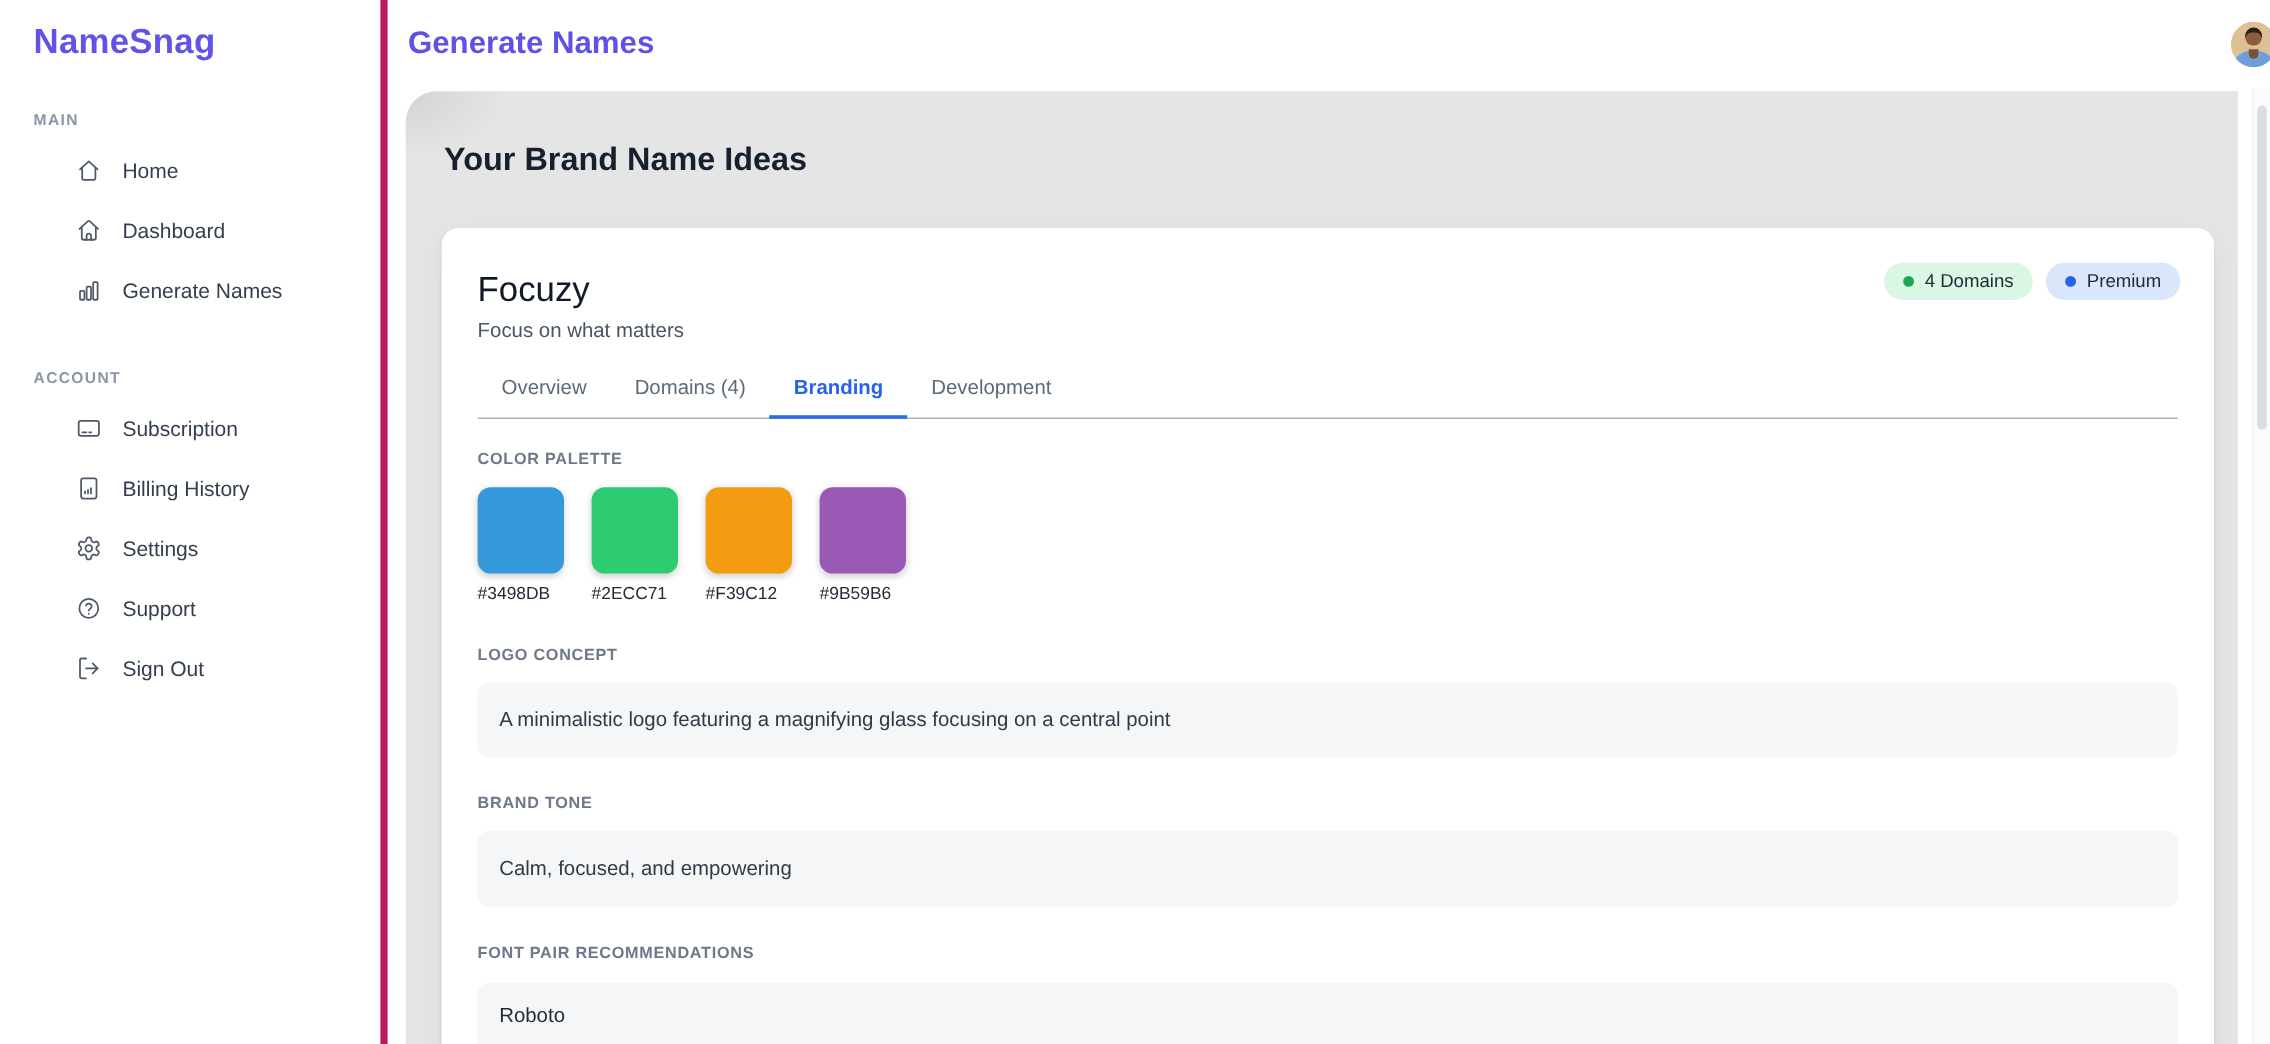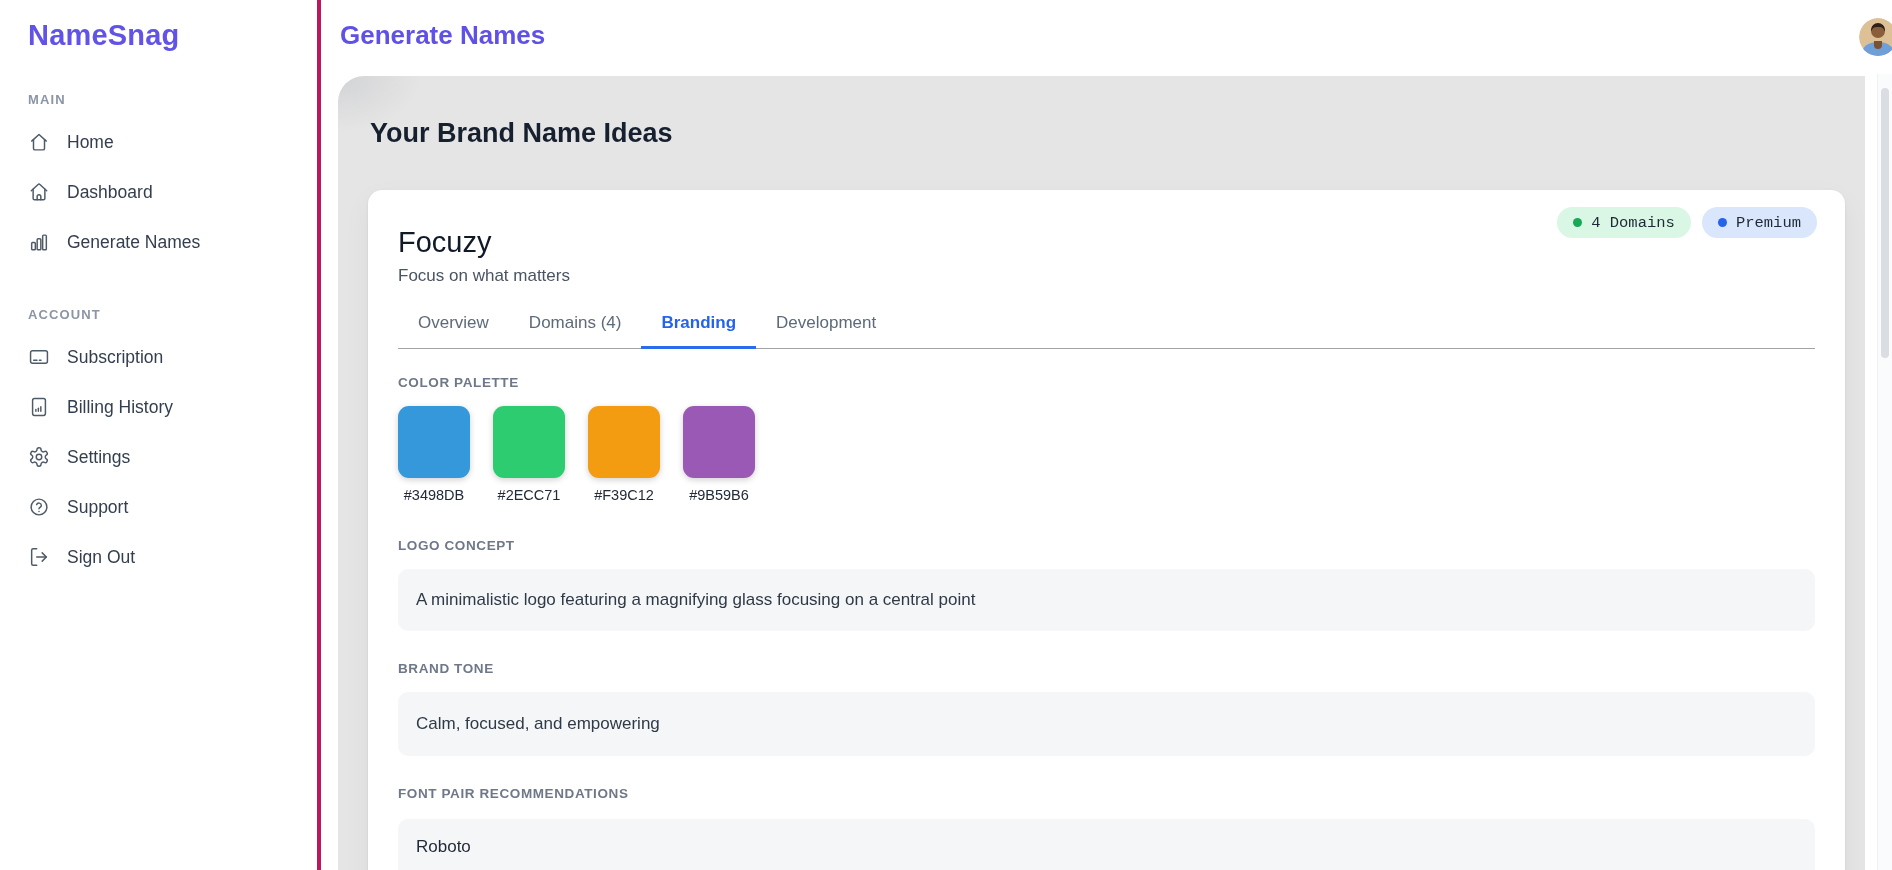--- a/index.html
+++ b/index.html
@@ -1,26 +1,26 @@
 <!DOCTYPE html>
 <html><head>
 <meta charset="utf-8">
 <style>
   html,body{margin:0;padding:0;background:#ffffff;}
   .app{position:relative;width:1892px;height:870px;overflow:hidden;background:#ffffff;
        font-family:"Liberation Sans",sans-serif;color:#333e4e;}
 
   
   .sidebar{position:absolute;left:0;top:0;bottom:0;width:317px;background:#ffffff;
-           border-right:4px solid #be185d;z-index:3;}
+           border-right:6px solid #be185d;z-index:3;}
   .logo{padding:19px 28px 0 28px;font-size:29px;font-weight:700;color:#6153e8;letter-spacing:.2px;}
   .nav-section-label{margin:40px 28px 0 28px;font-size:13px;font-weight:700;color:#8b95a5;
                      letter-spacing:1.1px;}
   .nav-list{margin-top:10px;}
-  .nav-item{height:50px;display:flex;align-items:center;gap:17px;padding:0 28px;cursor:pointer;}
+  .nav-item{height:50px;display:flex;align-items:center;gap:17px;padding:0 28px;cursor:pointer;margin-left:35px;}
   .nav-icon{width:22px;height:22px;flex:0 0 22px;color:#4f5a68;display:flex;}
   .nav-icon svg{width:22px;height:22px;fill:none;stroke:currentColor;stroke-width:1.6;
                 stroke-linecap:round;stroke-linejoin:round;}
   .nav-label{font-size:17.5px;font-weight:500;color:#333e4e;}
 
   
   .topbar{position:absolute;left:318px;right:0;top:0;height:74px;background:#ffffff;overflow:hidden;z-index:2;}
   .topbar h1{margin:0;position:absolute;left:22px;top:20px;font-size:26px;font-weight:700;color:#5f51e8;}
   .avatar{position:absolute;right:-5px;top:18px;width:38px;height:38px;border-radius:50%;
           overflow:hidden;cursor:pointer;}
@@ -31,38 +31,38 @@
          border-top-left-radius:26px;overflow:hidden;z-index:1;}
   .panel::before{content:"";position:absolute;left:0;top:0;width:140px;height:90px;
          background:radial-gradient(120px 80px at 0 0, rgba(40,50,70,.10), rgba(40,50,70,0) 70%);
          pointer-events:none;}
   .page-title{position:absolute;left:32px;top:42px;margin:0;font-size:27px;font-weight:700;color:#16202e;}
 
   
   .card{position:absolute;left:30px;right:20px;top:114px;height:800px;background:#ffffff;
         border-radius:14px;box-shadow:0 1px 3px rgba(20,30,50,.07),0 10px 28px rgba(20,30,50,.05);
         padding:36px 30px 0 30px;box-sizing:border-box;}
-  .badge-row{position:absolute;top:17px;right:28px;display:flex;gap:11px;font-family:Liberation Mono, monospace;}
+  .badge-row{position:absolute;top:29px;right:28px;display:flex;gap:11px;}
   .pill{display:flex;align-items:center;gap:9px;height:31px;padding:0 16px;border-radius:16px;
         font-size:15.5px;font-weight:500;}
   .pill .dot{width:9px;height:9px;border-radius:50%;}
   .brand-name{margin:0;font-size:29px;font-weight:400;color:#111827;line-height:1.15;}
   .tagline{margin:7px 0 0 0;font-size:17px;color:#4a5462;}
 
   .tabs{margin-top:15px;display:flex;border-bottom:1px solid #a3a3a3;}
   .tab{padding:12px 20px 13px 20px;font-size:17px;color:#5d6a7a;font-weight:500;cursor:pointer;
        border-bottom:3px solid transparent;margin-bottom:-1px;}
   .tab.active{color:#2563eb;font-weight:700;border-bottom-color:#2b6cea;}
 
   .section-label{margin:26px 0 0 0;font-size:13.5px;font-weight:700;color:#6e7888;letter-spacing:.6px;}
   .section-label.mt-lg{margin-top:35px;}
   .section-label.mt-md{margin-top:30px;}
 
   .swatch-row{margin-top:16px;display:flex;gap:23px;}
-  .swatch-cell{width:72px;text-align:center;}
+  .swatch-cell{width:72px;}
   .swatch{width:72px;height:72px;border-radius:11px;box-shadow:0 2px 6px rgba(0,0,0,.18);}
   .hex{margin-top:9px;font-size:14.5px;color:#222b38;}
 
   .info-box{margin-top:16px;background:#f5f6f8;border-radius:10px;padding:21px 18px;
             font-size:17px;color:#2f3a47;}
   .info-box.tall{padding:22px 18px;}
   .info-box.cut{margin-top:18px;height:90px;box-sizing:border-box;padding:18px;font-weight:500;color:#1f2937;}
 
   
   .sb-track{position:absolute;right:0;top:74px;bottom:0;width:14px;background:#fafbfc;

